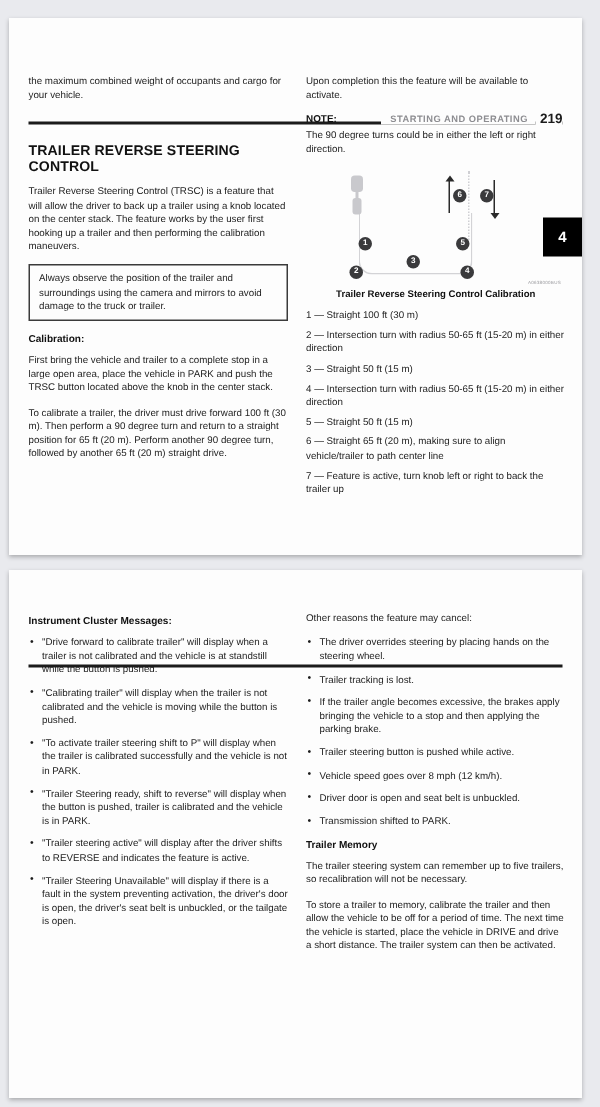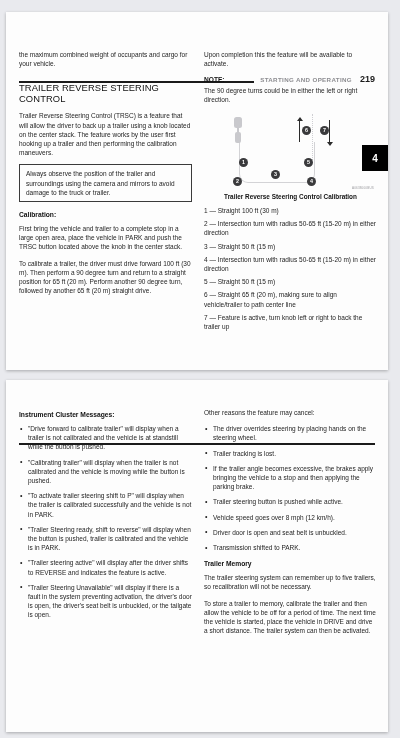--- a/index.html
+++ b/index.html
@@ -99,23 +99,23 @@
 
   p, .li-text {
     margin: 0 0 7px 0;
     font-size: 6.5px;
     line-height: 9.2px;
     color: #1d1d1d;
     text-align: left;
   }
 
   h2.section-title {
-    margin: 14px 0 7px 0;
+    margin: 26px 0 7px 0;
     font-size: 9.4px;
-    font-weight: 400;
+    font-weight: 700;
     color: #111;
     letter-spacing: 0.1px;
     font-variant: small-caps;
     text-transform: uppercase;
   }
 
   h3.sub-head {
     margin: 8px 0 6px 0;
     font-size: 6.7px;
     font-weight: 700;

